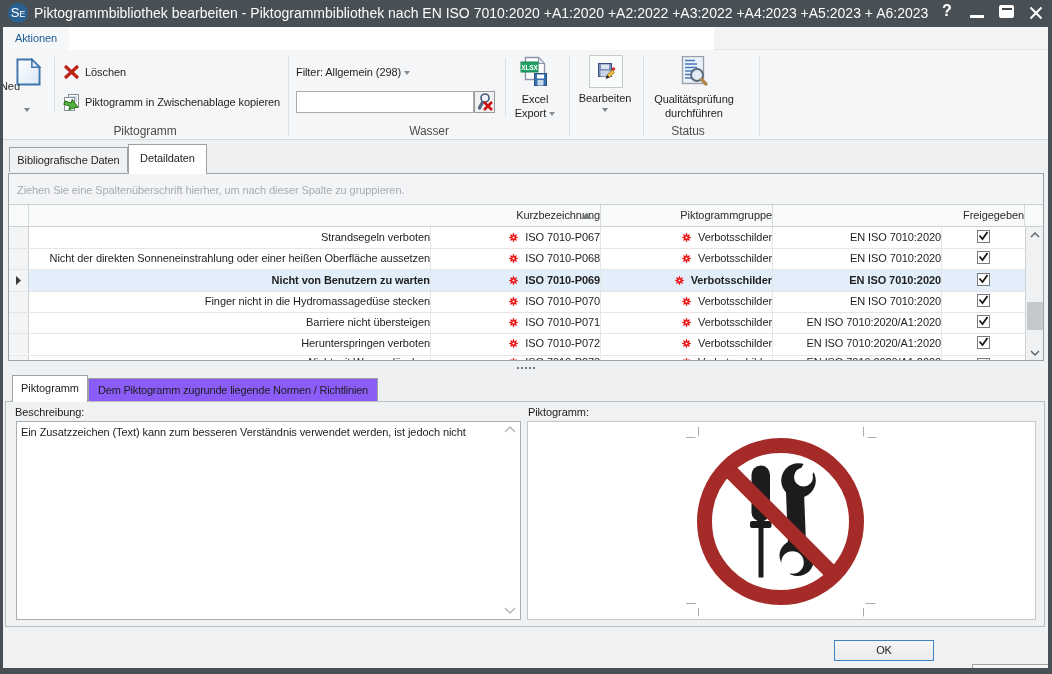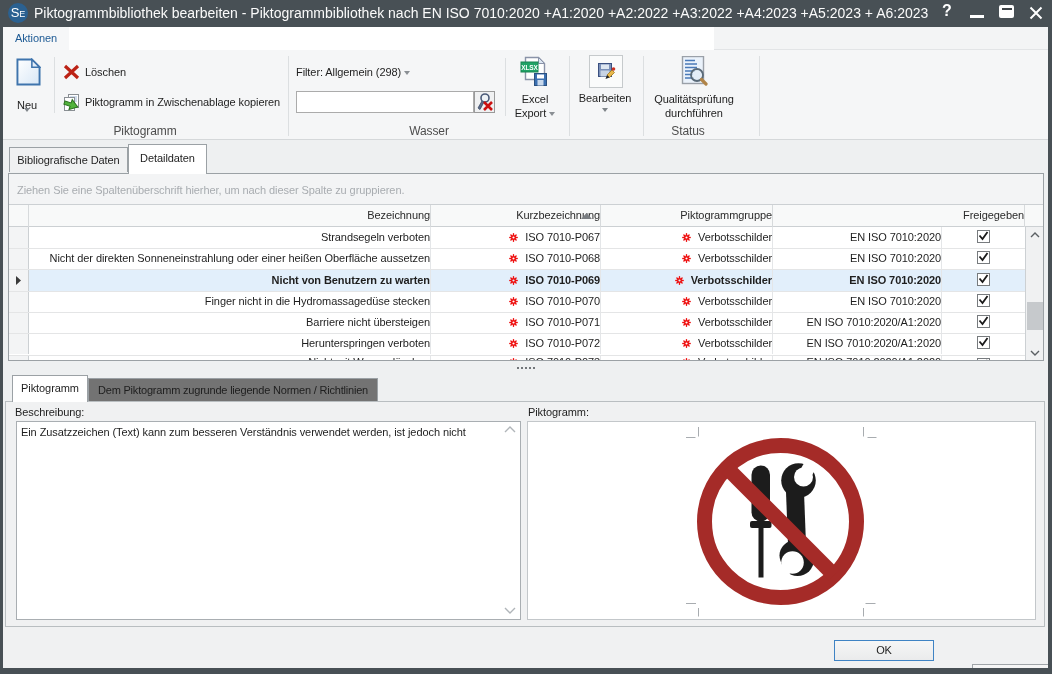--- a/index.html
+++ b/index.html
@@ -32,21 +32,21 @@
 
 #ribbon { left:2px; top:50px; width:1047px; height:90px; background:#f5f6f7; border-bottom:1px solid #d5d8da; }
 .gsep { position:absolute; top:6px; width:1px; height:80px; background:#dcdfe1; }
 .glabel { position:absolute; top:74px; font-size:12px; color:#4d4d4d; text-align:center; }
 .rtext { color:#1e1e1e; }
 .caret { display:inline-block; width:0; height:0; border-left:3px solid transparent; border-right:3px solid transparent; border-top:4px solid #7e8489; vertical-align:middle; }
 
 #grp1-sep { position:absolute; left:52px; top:7px; width:1px; height:56px; background:#dcdfe1;}
 
 #neu-icon { left:16px; top:58px; }
-#neu-text { left:0px; top:99px; width:54px; text-align:center; }
+#neu-text { left:0px; top:80px; width:54px; }
 #neu-caret { left:24px; top:108px; }
 
 #loeschen-icon { left:63px; top:64px; }
 #loeschen-text { left:85px; top:66px; }
 #copy-icon { left:63px; top:93px; }
 #copy-text { left:85px; top:96px; }
 
 #filter-label { left:296px; top:66px; }
 #searchbox { left:296px; top:91px; width:178px; height:22px; background:#fff; border:1px solid #ababab; }
 #searchbtn { left:474px; top:91px; width:21px; height:22px; background:#f0f1f2; border:1px solid #9a9a9a; }
@@ -89,21 +89,21 @@
 .cbx { position:absolute; left:35px; top:3px; width:13px; height:13px; background:#fff; border:1px solid #777b7e; }
 #vscroll { position:absolute; left:1016px; top:53px; width:18px; height:133px; background:#f0f1f2; border-left:1px solid #ccd0d3; }
 #vthumb { position:absolute; left:1px; top:75px; width:16px; height:28px; background:#c6c9cc; }
 
 
 #splitter { left:8px; top:361px; width:1036px; height:14px; }
 #splitter i { position:absolute; top:6px; width:2px; height:2px; background:#72767a; }
 
 
 #tab-pikto { left:12px; top:375px; width:76px; height:27px; background:#fff; text-align:center; line-height:24px; z-index:3; }
-#tab-norm { left:88px; top:378px; width:290px; height:24px; background:#737373; text-align:center; line-height:23px; letter-spacing:-0.2px; }
+#tab-norm { left:88px; top:378px; width:290px; height:24px; background:#8b5cf6; text-align:center; line-height:23px; letter-spacing:-0.2px; }
 
 
 #lowerpanel { left:5px; top:401px; width:1040px; height:226px; background:#f0f1f2; border:1px solid #b9bec1; z-index:2; }
 #lbl-beschr { left:15px; top:406px; z-index:4; }
 #ta { left:16px; top:421px; width:505px; height:199px; background:#fff; border:1px solid #a9aeb2; z-index:4; padding:3px 16px 3px 4px; line-height:15.5px; color:#1e1e1e; }
 #ta-sb-up { left:504px; top:426px; z-index:5; }
 #ta-sb-dn { left:504px; top:606px; z-index:5; }
 #lbl-pikto { left:528px; top:406px; z-index:4; }
 #preview { left:527px; top:421px; width:509px; height:199px; background:#fff; border:1px solid #c3c7ca; z-index:4; }
 
@@ -216,21 +216,20 @@
 
 <div class="abs ptab" id="tab-biblio">Bibliografische Daten</div>
 <div class="abs ptab" id="tab-detail">Detaildaten</div>
 
 <div class="abs" id="gridpanel">
   <div id="groupby">
       <span>Ziehen Sie eine Spaltenüberschrift hierher, um nach dieser Spalte zu gruppieren.</span>
     </div>
   <div id="ghead">
     <div class="hcell" style="left:0; width:20px; padding:0;"></div>
-    <div class="hcell c1">Bezeichnung</div>
     <div class="hcell c2">Kurzbezeichnung
       <svg width="11" height="6" style="position:absolute; right:8px; top:8px;">
           <path d="M5.5,0 L11,6 L0,6 z" fill="#7a7e82"></path>
         </svg>
     </div>
     <div class="hcell c3">Piktogrammgruppe</div>
     <div class="hcell c5" style="border-right:1px solid #d7dadc;">Freigegeben</div>
   </div>
   <div id="gbody">
       <div class="grow" style="top:0px;">

